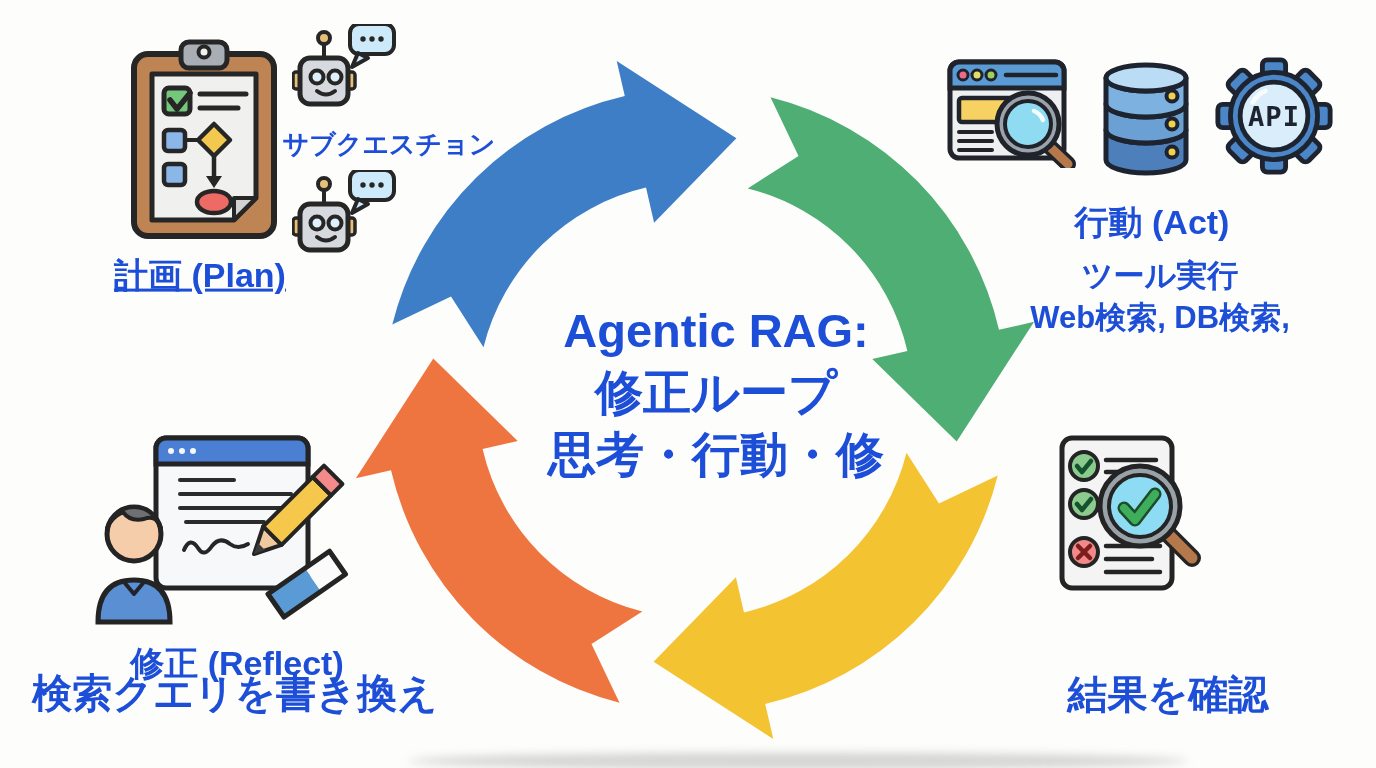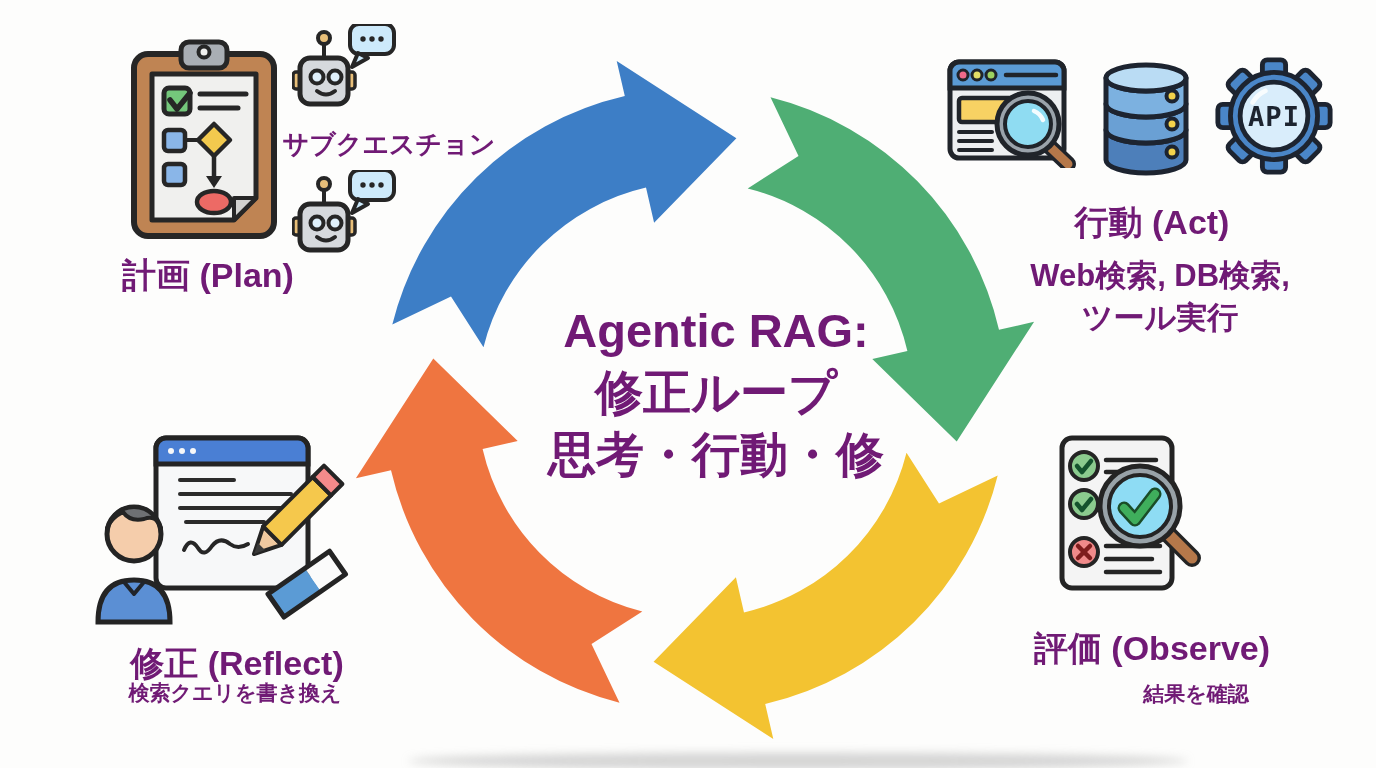--- a/index.html
+++ b/index.html
@@ -2,23 +2,23 @@
 <html><head>
 <meta charset="utf-8">
 <style>
   html,body{margin:0;padding:0;}
   body{width:1376px;height:768px;overflow:hidden;background:#fefefe;
        font-family:"Liberation Sans","DejaVu Sans",sans-serif;}
   .stage{position:relative;width:1376px;height:768px;background:#fdfdfc;}
   .cycle-svg{position:absolute;left:0;top:0;}
   .abs{position:absolute;}
   .label{position:absolute;transform:translate(-50%,-50%);font-weight:800;
-         color:#701a75;white-space:nowrap;text-align:center;line-height:1.2;}
+         color:#1d4ed8;white-space:nowrap;text-align:center;line-height:1.2;}
   .title{font-size:34px;}
-  .sub{font-size:21px;}
+  .sub{font-size:40px;}
   .note{font-size:26px;line-height:37px;}
   .center-text{font-size:48px;line-height:62px;font-weight:800;margin-left:26px;}
   .center-text .ln1{font-size:47px;}
   .bottom-shadow{position:absolute;left:408px;top:753px;width:780px;height:16px;
                  border-radius:50%;background:rgba(150,150,150,.4);filter:blur(5px);}
 </style>
 </head>
 <body>
 
 <div class="stage">
@@ -86,21 +86,21 @@
     <rect x="54" y="48" width="9" height="17" rx="3" fill="#e8bf79" stroke="#262626" stroke-width="3.5"></rect>
     <rect x="8" y="34" width="48" height="46" rx="10" fill="#d6d9dd" stroke="#262626" stroke-width="5"></rect>
     <circle cx="25" cy="53" r="6.5" fill="#dff0fb" stroke="#262626" stroke-width="4"></circle>
     <circle cx="43" cy="53" r="6.5" fill="#dff0fb" stroke="#262626" stroke-width="4"></circle>
     <path d="M25,67 Q34,74 43,67" fill="none" stroke="#262626" stroke-width="4" stroke-linecap="round"></path>
   </svg>
 
   <div class="label note" style="left:389px;top:144px;">
     <div>サブクエスチョン</div>
   </div>
-  <div class="label title" style="left:208px;top:275px;">計画 (Plan)</div>
+  <div class="label title" style="left:200px;top:275px;text-decoration:underline;">計画 (Plan)</div>
 
   <svg class="abs" style="left:946px;top:54px;" width="134" height="114" viewBox="0 0 134 114">
     <rect x="4" y="8" width="114" height="96" rx="9" fill="#edeff1" stroke="#20242a" stroke-width="5"></rect>
     <path d="M13,8 H109 A9,9 0 0 1 118,17 V34 H4 V17 A9,9 0 0 1 13,8 Z" fill="#5b9bd5" stroke="#20242a" stroke-width="5"></path>
     <circle cx="17" cy="21" r="5" fill="#ef6a8a" stroke="#20242a" stroke-width="3"></circle>
     <circle cx="31" cy="21" r="5" fill="#e3de66" stroke="#20242a" stroke-width="3"></circle>
     <circle cx="45" cy="21" r="5" fill="#9cd161" stroke="#20242a" stroke-width="3"></circle>
     <line x1="60" y1="21" x2="110" y2="21" stroke="#20242a" stroke-width="4.5" stroke-linecap="round"></line>
     <rect x="13" y="44" width="60" height="24" rx="3" fill="#f7d263" stroke="#20242a" stroke-width="4.5"></rect>
     <line x1="13" y1="78" x2="46" y2="78" stroke="#20242a" stroke-width="4" stroke-linecap="round"></line>
@@ -137,22 +137,22 @@
       <rect x="50" y="4" width="24" height="20" rx="5" transform="rotate(315 62 62)"></rect>
     </g>
     <circle cx="62" cy="62" r="45" fill="#4a86c8" stroke="#1d2430" stroke-width="5"></circle>
     <circle cx="62" cy="62" r="35" fill="#d9edfb" stroke="#1d2430" stroke-width="5"></circle>
     <path d="M40,48 A28,28 0 0 1 53,36" fill="none" stroke="#ffffff" stroke-width="5" stroke-linecap="round" opacity="0.8"></path>
     <text x="62" y="72" text-anchor="middle" font-family="DejaVu Sans Mono, Liberation Mono, monospace" font-size="28" font-weight="bold" fill="#1d2430" letter-spacing="1">API</text>
   </svg>
 
   <div class="label title" style="left:1152px;top:222px;">行動 (Act)</div>
   <div class="label sub" style="left:1160px;top:297px;font-size:31px;line-height:42px;">
+    <div>ツール実行</div>
     <div>Web検索, DB検索,</div>
-    <div>ツール実行</div>
   </div>
 
   <svg class="abs" style="left:1056px;top:432px;" width="150" height="188" viewBox="0 0 150 188">
     <rect x="6" y="6" width="110" height="150" rx="10" fill="#f4f4f4" stroke="#242424" stroke-width="5"></rect>
     <line x1="50" y1="28" x2="100" y2="28" stroke="#242424" stroke-width="4.5" stroke-linecap="round"></line>
     <line x1="50" y1="40" x2="84" y2="40" stroke="#242424" stroke-width="4.5" stroke-linecap="round"></line>
     <circle cx="28" cy="34" r="14" fill="#8bcb8e" stroke="#242424" stroke-width="4"></circle>
     <path d="M21,34 l5,6 l9,-11" fill="none" stroke="#14532d" stroke-width="4.5" stroke-linecap="round" stroke-linejoin="round"></path>
     <circle cx="28" cy="72" r="14" fill="#8bcb8e" stroke="#242424" stroke-width="4"></circle>
     <path d="M21,72 l5,6 l9,-11" fill="none" stroke="#14532d" stroke-width="4.5" stroke-linecap="round" stroke-linejoin="round"></path>
@@ -165,22 +165,21 @@
     <g>
       <line x1="113" y1="103" x2="136" y2="126" stroke="#242424" stroke-width="18" stroke-linecap="round"></line>
       <line x1="113" y1="103" x2="136" y2="126" stroke="#b5784a" stroke-width="11" stroke-linecap="round"></line>
       <circle cx="84" cy="74" r="40" fill="#98a2a8" stroke="#242424" stroke-width="5"></circle>
       <circle cx="84" cy="74" r="31" fill="#8edcf4" stroke="#242424" stroke-width="4"></circle>
       <path d="M68,76 l11,12 l20,-26" fill="none" stroke="#1a4d28" stroke-width="13" stroke-linecap="round" stroke-linejoin="round"></path>
       <path d="M68,76 l11,12 l20,-26" fill="none" stroke="#3fae5c" stroke-width="8" stroke-linecap="round" stroke-linejoin="round"></path>
     </g>
   </svg>
 
-  <div class="label title" style="left:1152px;top:648px;">評価 (Observe)</div>
-  <div class="label sub" style="left:1196px;top:694px;">結果を確認</div>
+  <div class="label sub" style="left:1168px;top:694px;">結果を確認</div>
 
   <svg class="abs" style="left:86px;top:434px;" width="270" height="192" viewBox="0 0 270 192">
     <rect x="70" y="4" width="152" height="150" rx="10" fill="#f7f8f9" stroke="#242424" stroke-width="5"></rect>
     <path d="M80,4 H212 A10,10 0 0 1 222,14 V30 H70 V14 A10,10 0 0 1 80,4 Z" fill="#4a7fd4" stroke="#242424" stroke-width="5"></path>
     <circle cx="85" cy="17" r="3" fill="#f7f8f9"></circle>
       <circle cx="96" cy="17" r="3" fill="#f7f8f9"></circle>
       <circle cx="107" cy="17" r="3" fill="#f7f8f9"></circle>
     <line x1="94" y1="46" x2="148" y2="46" stroke="#2b2b2b" stroke-width="4" stroke-linecap="round"></line>
     <line x1="94" y1="60" x2="205" y2="60" stroke="#2b2b2b" stroke-width="4" stroke-linecap="round"></line>
     <line x1="94" y1="74" x2="196" y2="74" stroke="#2b2b2b" stroke-width="4" stroke-linecap="round"></line>

